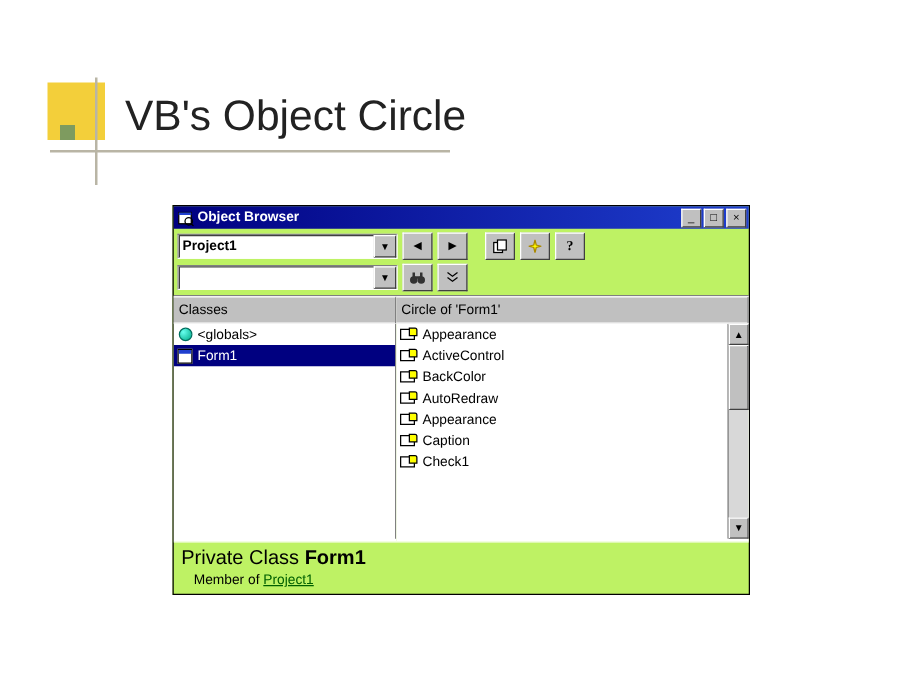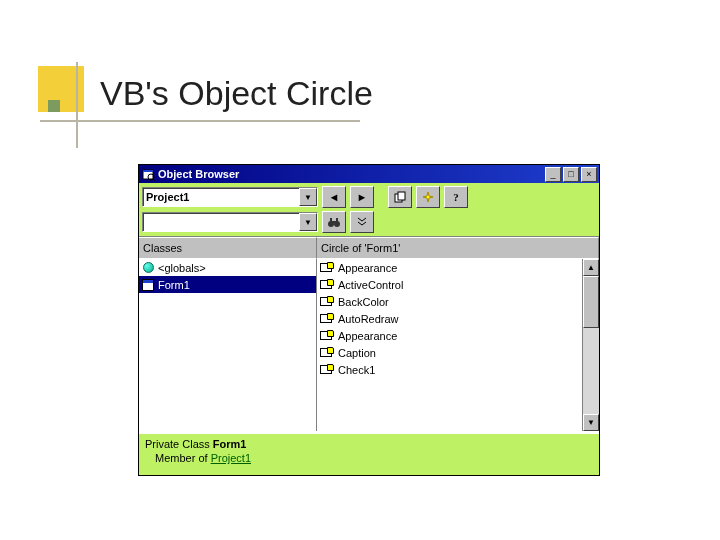--- a/index.html
+++ b/index.html
@@ -206,21 +206,21 @@
     height:15px;
     font-size:8px;display:flex;align-items:center;justify-content:center;
   }
   .vscroll .track{flex:1;}
   .vscroll .thumb{height:50px;}
   .detail {
     border-top:1px solid #fff;
     padding:4px 6px;
     height:38px;
   }
-  .detail .line1{font-size:11px;}
+  .detail .line1{font-size:16px;}
   .detail .line2{font-size:11px; padding-left:10px; margin-top:2px;}
   .link{color:#006000; text-decoration:underline;}
 </style>
 </head>
 <body>
 
 <div class="bullet-bg"></div>
 <div class="vline"></div>
 <div class="hline"></div>
 <div class="bullet-sq"></div>

